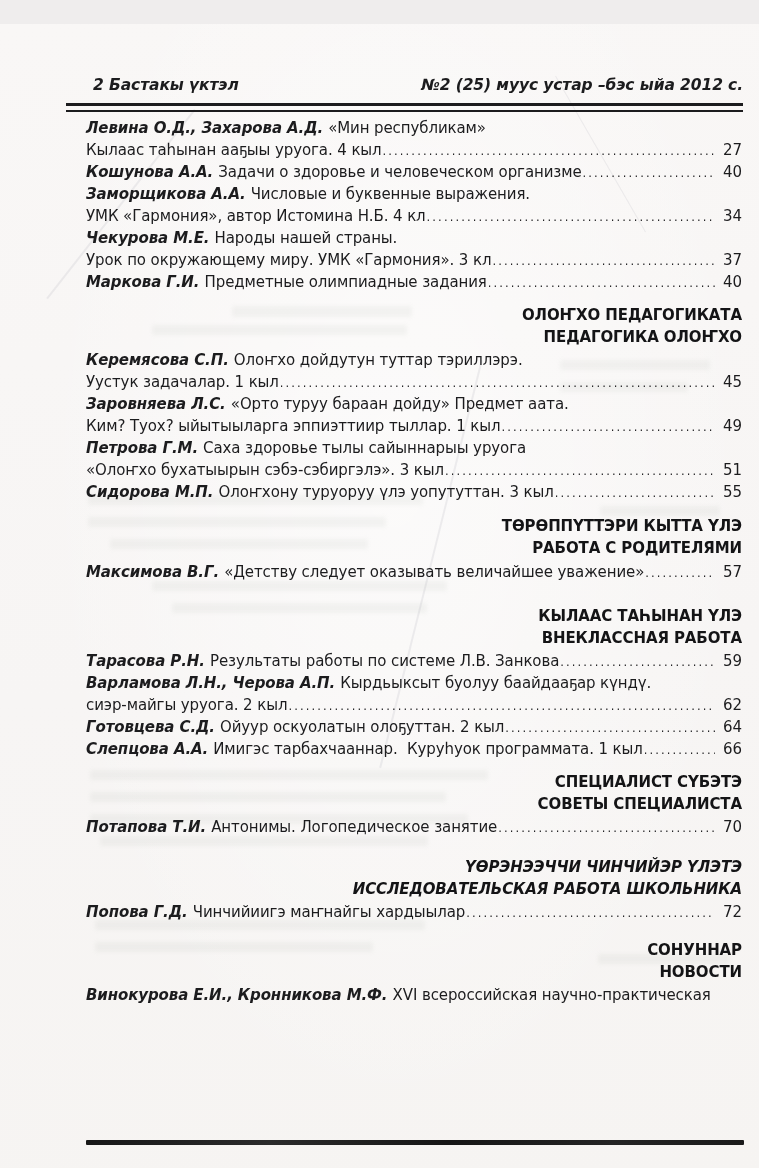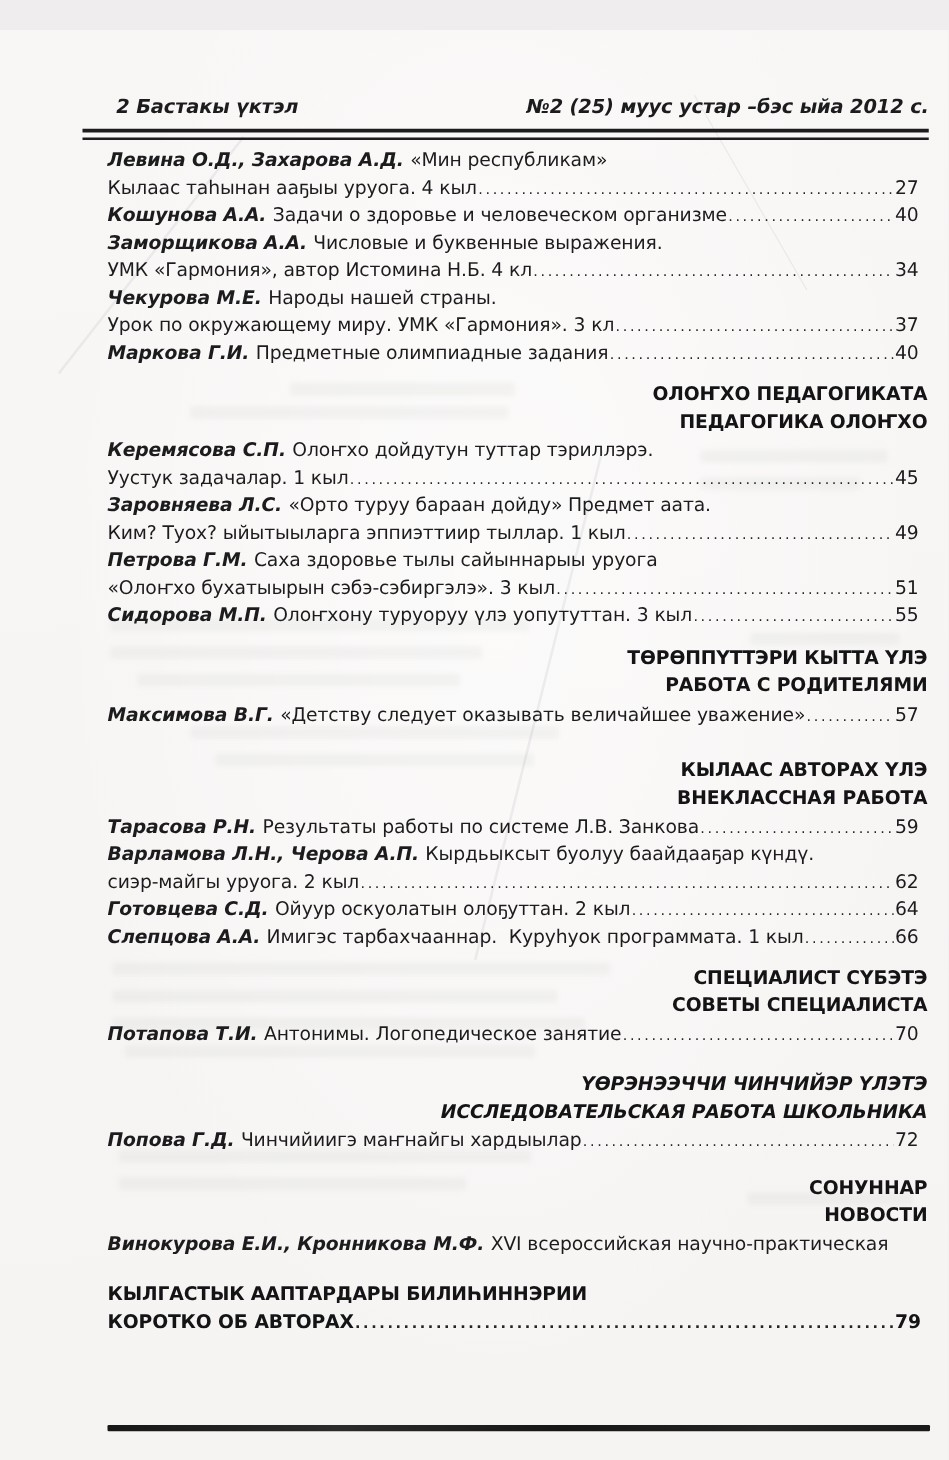--- a/index.html
+++ b/index.html
@@ -46,21 +46,21 @@
   #toc{position:absolute;top:93px;left:86px;width:656px;font-size:15px;letter-spacing:-.1px;}
   .block{margin:0;}
   .line{display:flex;align-items:baseline;height:22px;line-height:22px;white-space:nowrap;}
   .author{font-weight:bold;font-style:italic;white-space:pre;text-align:right;}
   .txt{white-space:pre;}
   .dots{flex:1 1 auto;overflow:hidden;white-space:nowrap;margin:0 1px 0 1px;min-width:8px;}
   .dots::after{
     content:"......................................................................................................................................................................................................";
     font-size:11.5px;letter-spacing:2.1px;color:#242426;
   }
-  .pg{flex:0 0 auto;min-width:26px;text-align:left;}
+  .pg{flex:0 0 auto;min-width:26px;text-align:right;}
 
   .block.section{text-align:right;font-weight:bold;margin:11px 0 1px 0;color:#141416;}
   .block.section .line{display:block;}
   .block.entry_bold{font-weight:bold;margin-top:18px;color:#141416;}
   .block.entry_bold .txt{font-style:normal;}
 
   
   .block:nth-child(11){margin-top:12px;margin-bottom:2px;}  
   .block:nth-child(13){margin-top:22px;}                    
   .block:nth-child(20){margin-top:18px;font-style:italic;}                    
@@ -200,21 +200,21 @@
       </div>
       <div class="block entry">
         <div class="line">
           <span class="author">Максимова В.Г. </span>
           <span class="txt">«Детству следует оказывать величайшее уважение»</span>
           <span class="dots"></span>
           <span class="pg">57</span>
         </div>
       </div>
       <div class="block section">
-        <div class="line"><span class="txt">КЫЛААС АВТОРАХ ҮЛЭ</span></div>
+        <div class="line"><span class="txt">КЫЛААС ТАҺЫНАН ҮЛЭ</span></div>
         <div class="line"><span class="txt">ВНЕКЛАССНАЯ РАБОТА</span></div>
       </div>
       <div class="block entry">
         <div class="line">
           <span class="author">Тарасова Р.Н. </span>
           <span class="txt">Результаты работы по системе Л.В. Занкова</span>
           <span class="dots"></span>
           <span class="pg">59</span>
         </div>
       </div>
@@ -272,26 +272,16 @@
       <div class="block section">
         <div class="line"><span class="txt">СОНУННАР</span></div>
         <div class="line"><span class="txt">НОВОСТИ</span></div>
       </div>
       <div class="block entry">
         <div class="line">
           <span class="author">Винокурова Е.И., Кронникова М.Ф. </span>
           <span class="txt">XVI всероссийская научно-практическая</span>
         </div>
       </div>
-      <div class="block entry_bold">
-        <div class="line">
-          <span class="txt">КЫЛГАСТЫК ААПТАРДАРЫ БИЛИҺИННЭРИИ</span>
-        </div>
-        <div class="line">
-          <span class="txt">КОРОТКО ОБ АВТОРАХ</span>
-          <span class="dots"></span>
-          <span class="pg">79</span>
-        </div>
-      </div>
     </main>
 
   <div class="bottom-rule"></div>
 </div>
 
 </body></html>

